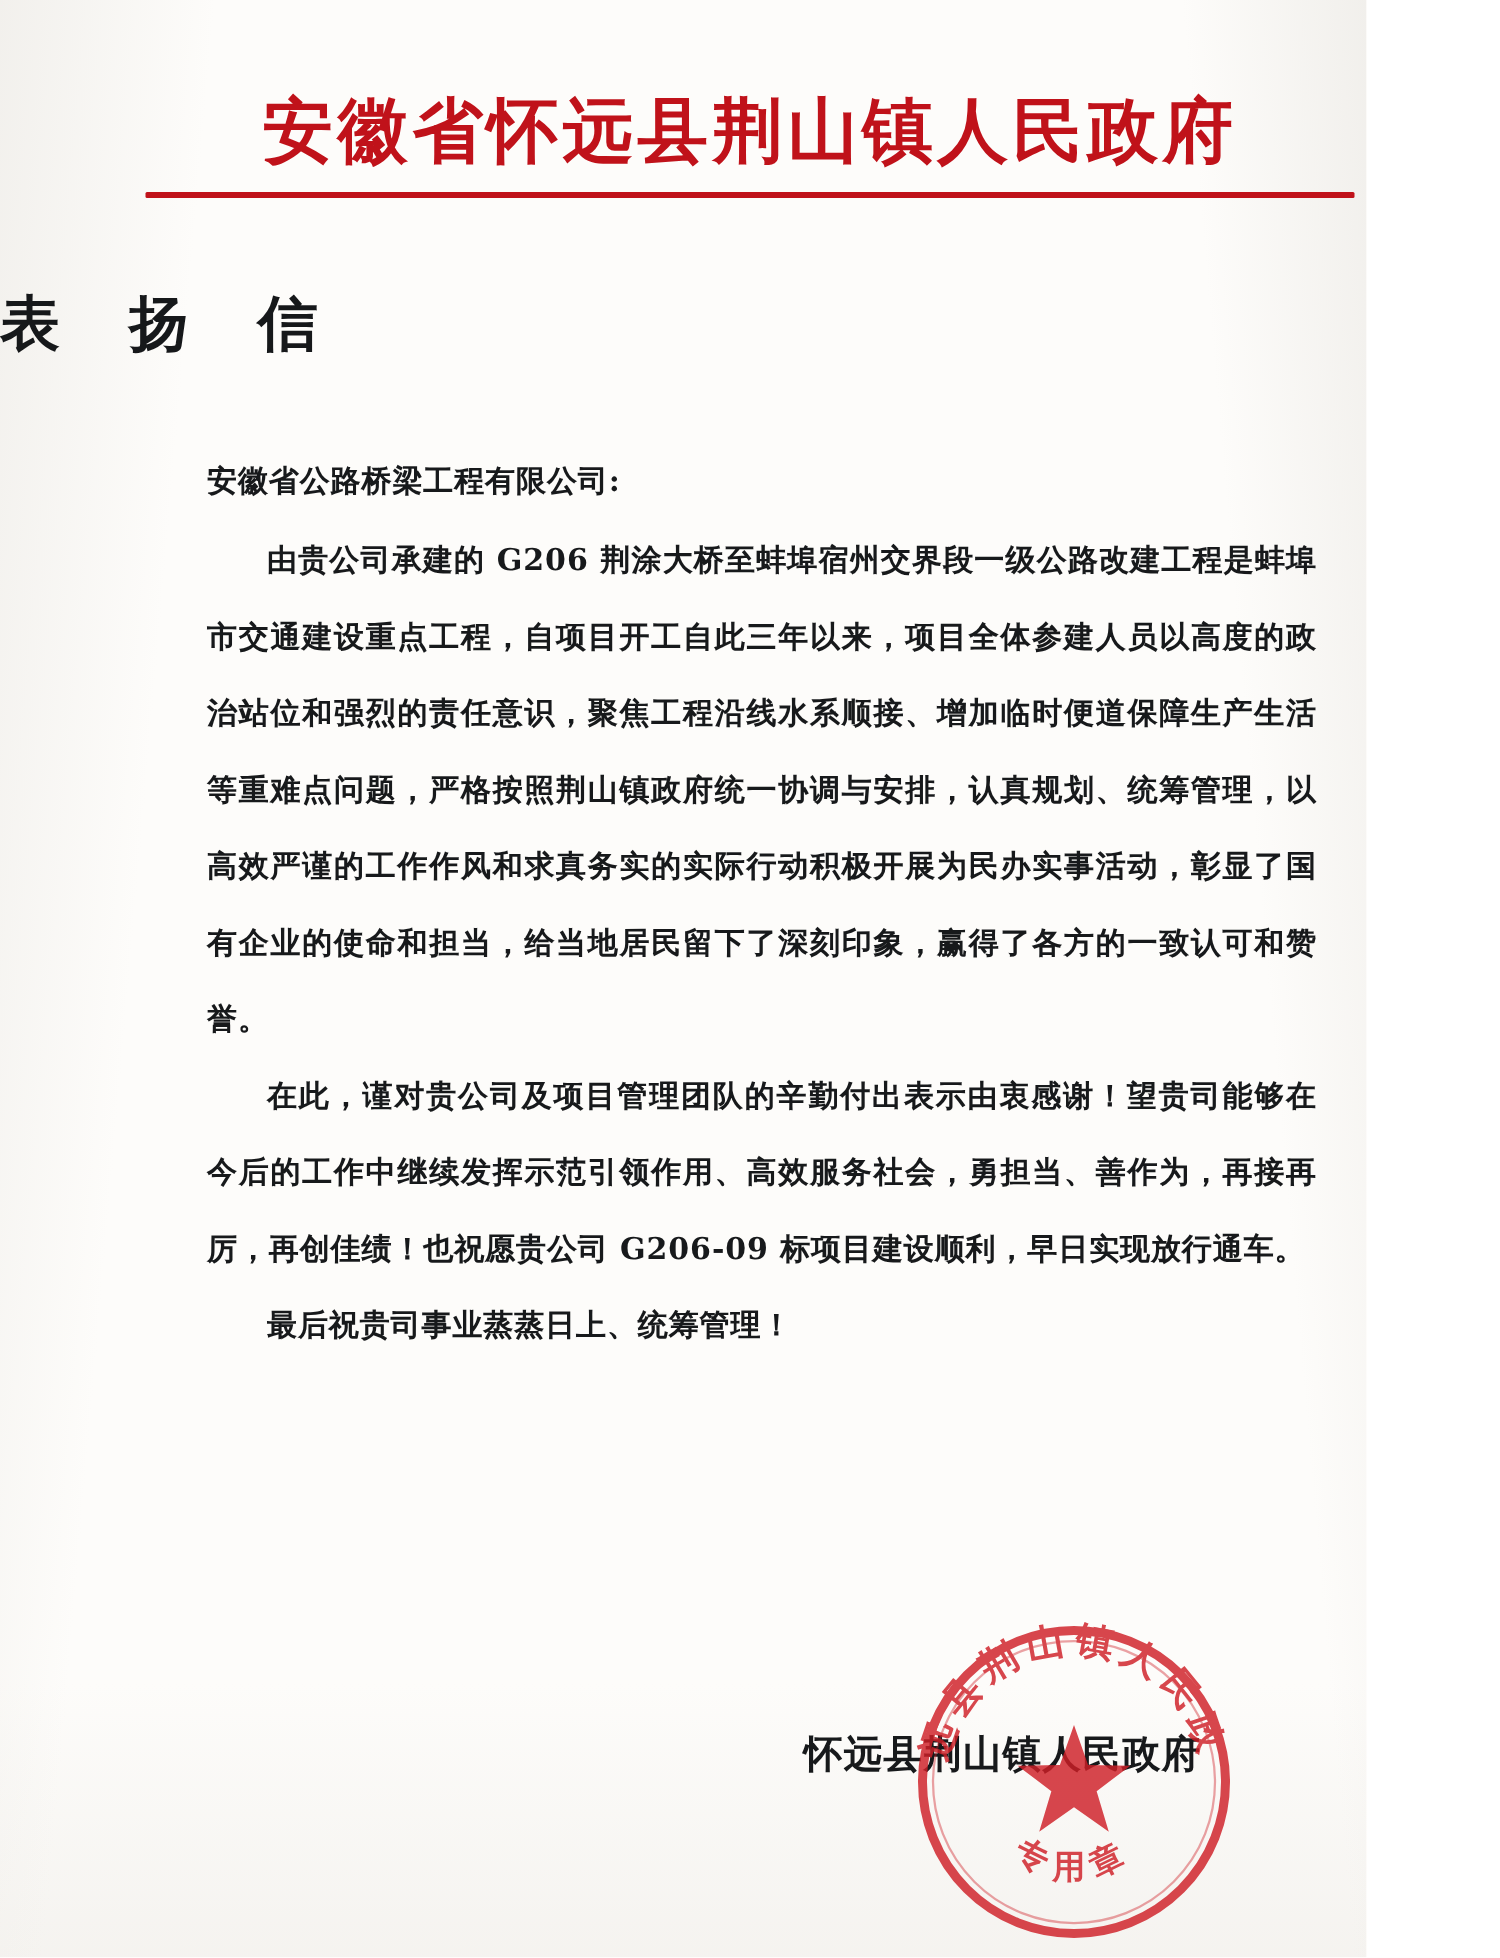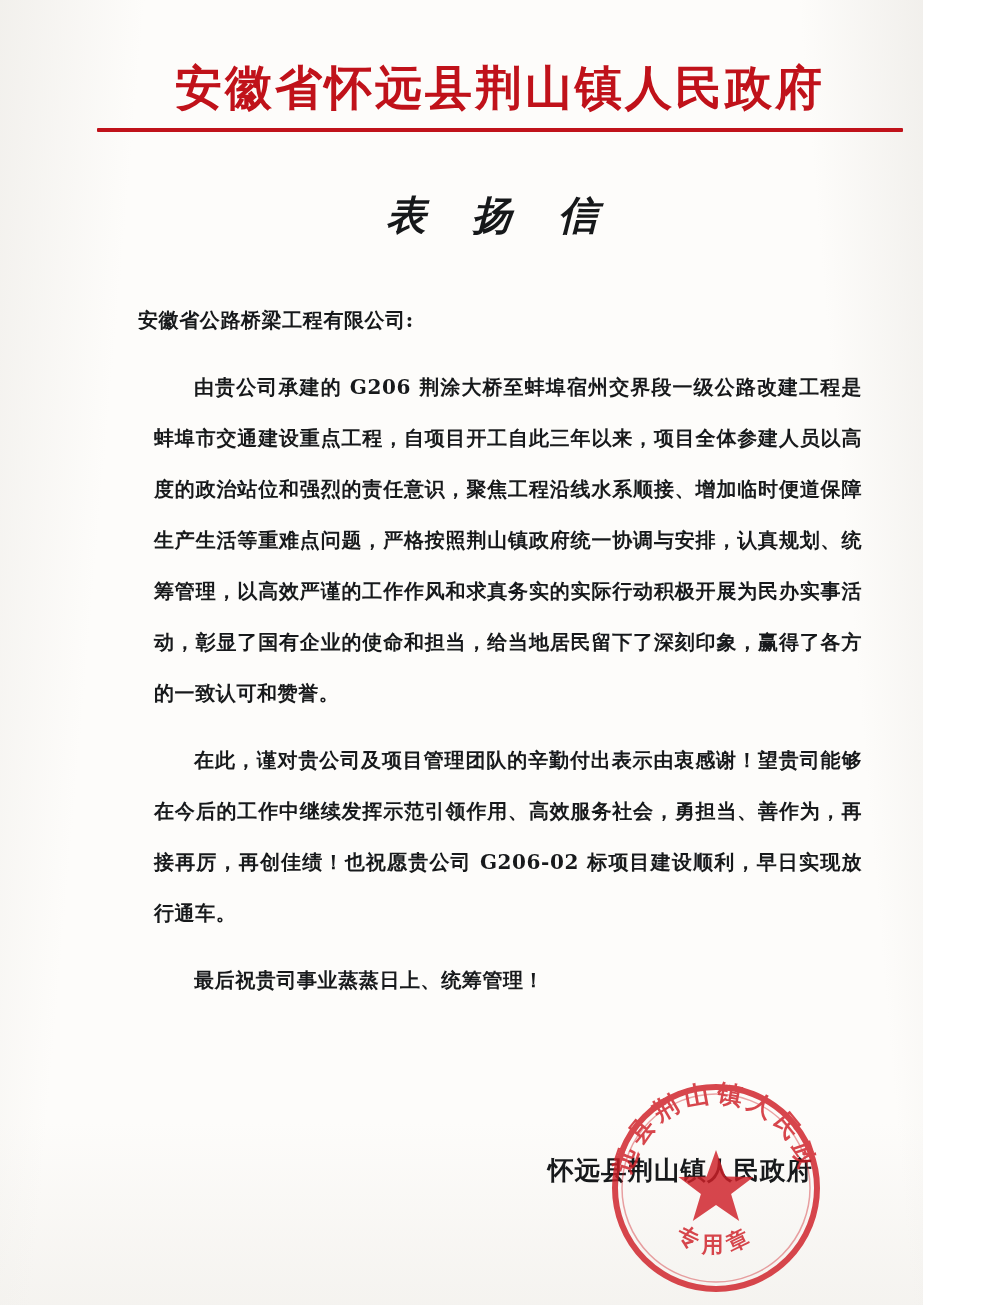--- a/index.html
+++ b/index.html
@@ -9,21 +9,20 @@
   }
   body {
     font-family: "DejaVu Sans", sans-serif;
   }
   .page {
     position: relative;
     width: 911px;
     height: 1305px;
     background: #fdfcfa;
     overflow: hidden;
-    padding-left: 12px;
   }
   
   .paper-shade {
     position: absolute;
     inset: 0;
     background:
       linear-gradient(95deg, rgba(240,238,234,0.85) 0%, rgba(255,255,255,0) 14%),
       linear-gradient(265deg, rgba(238,236,232,0.8) 0%, rgba(255,255,255,0) 12%),
       linear-gradient(180deg, rgba(255,255,255,0) 86%, rgba(242,240,236,0.75) 100%);
     pointer-events: none;
@@ -49,45 +48,43 @@
     width: 806px;
     height: 4px;
     background: #c0121a;
     border-radius: 1px;
   }
   .doc-title {
     position: absolute;
     top: 188px;
     left: 0;
     width: 1000px;
-    text-align: center;
     font-family: "DejaVu Serif", serif;
     font-weight: bold;
     font-size: 40px;
     letter-spacing: 16px;
     color: #16181a;
-    font-style: italic;
   }
   .body-block {
     position: absolute;
     top: 295px;
     left: 138px;
     width: 740px;
     color: #17191b;
     font-family: "DejaVu Serif", serif;
     font-size: 20px;
     line-height: 51px;
     letter-spacing: 0.6px;
   }
   .salutation {
     margin: 0 0 2px 0;
     font-weight: bold;
   }
   .para {
-    margin: 16px;
+    margin: 0;
     text-indent: 2em;
     text-align: justify;
     text-justify: inter-ideograph;
     font-weight: bold;
   }
   .para + .para {
     margin-top: 0px;
   }
   .signature {
     position: absolute;
@@ -133,21 +130,21 @@
   <div class="letterhead">
     <div class="letterhead-title">安徽省怀远县荆山镇人民政府</div>
     <div class="letterhead-rule"></div>
   </div>
 
   <div class="doc-title">表 扬 信</div>
 
   <div class="body-block">
     <p class="salutation">安徽省公路桥梁工程有限公司:</p>
     <p class="para">由贵公司承建的 G206 荆涂大桥至蚌埠宿州交界段一级公路改建工程是蚌埠市交通建设重点工程，自项目开工自此三年以来，项目全体参建人员以高度的政治站位和强烈的责任意识，聚焦工程沿线水系顺接、增加临时便道保障生产生活等重难点问题，严格按照荆山镇政府统一协调与安排，认真规划、统筹管理，以高效严谨的工作作风和求真务实的实际行动积极开展为民办实事活动，彰显了国有企业的使命和担当，给当地居民留下了深刻印象，赢得了各方的一致认可和赞誉。</p>
-    <p class="para">在此，谨对贵公司及项目管理团队的辛勤付出表示由衷感谢！望贵司能够在今后的工作中继续发挥示范引领作用、高效服务社会，勇担当、善作为，再接再厉，再创佳绩！也祝愿贵公司 G206-02 标项目建设顺利，早日实现放行通车。</p>
+    <p class="para">在此，谨对贵公司及项目管理团队的辛勤付出表示由衷感谢！望贵司能够在今后的工作中继续发挥示范引领作用、高效服务社会，勇担当、善作为，再接再厉，再创佳绩！也祝愿贵公司 G206-09 标项目建设顺利，早日实现放行通车。</p>
     <p class="para">最后祝贵司事业蒸蒸日上、统筹管理！</p>
   </div>
 
   <div class="signature">
     <div>怀远县荆山镇人民政府</div>
   </div>
 
   <div class="seal">
     <svg width="232" height="232" viewBox="0 0 232 232" aria-hidden="true">
       <defs>

